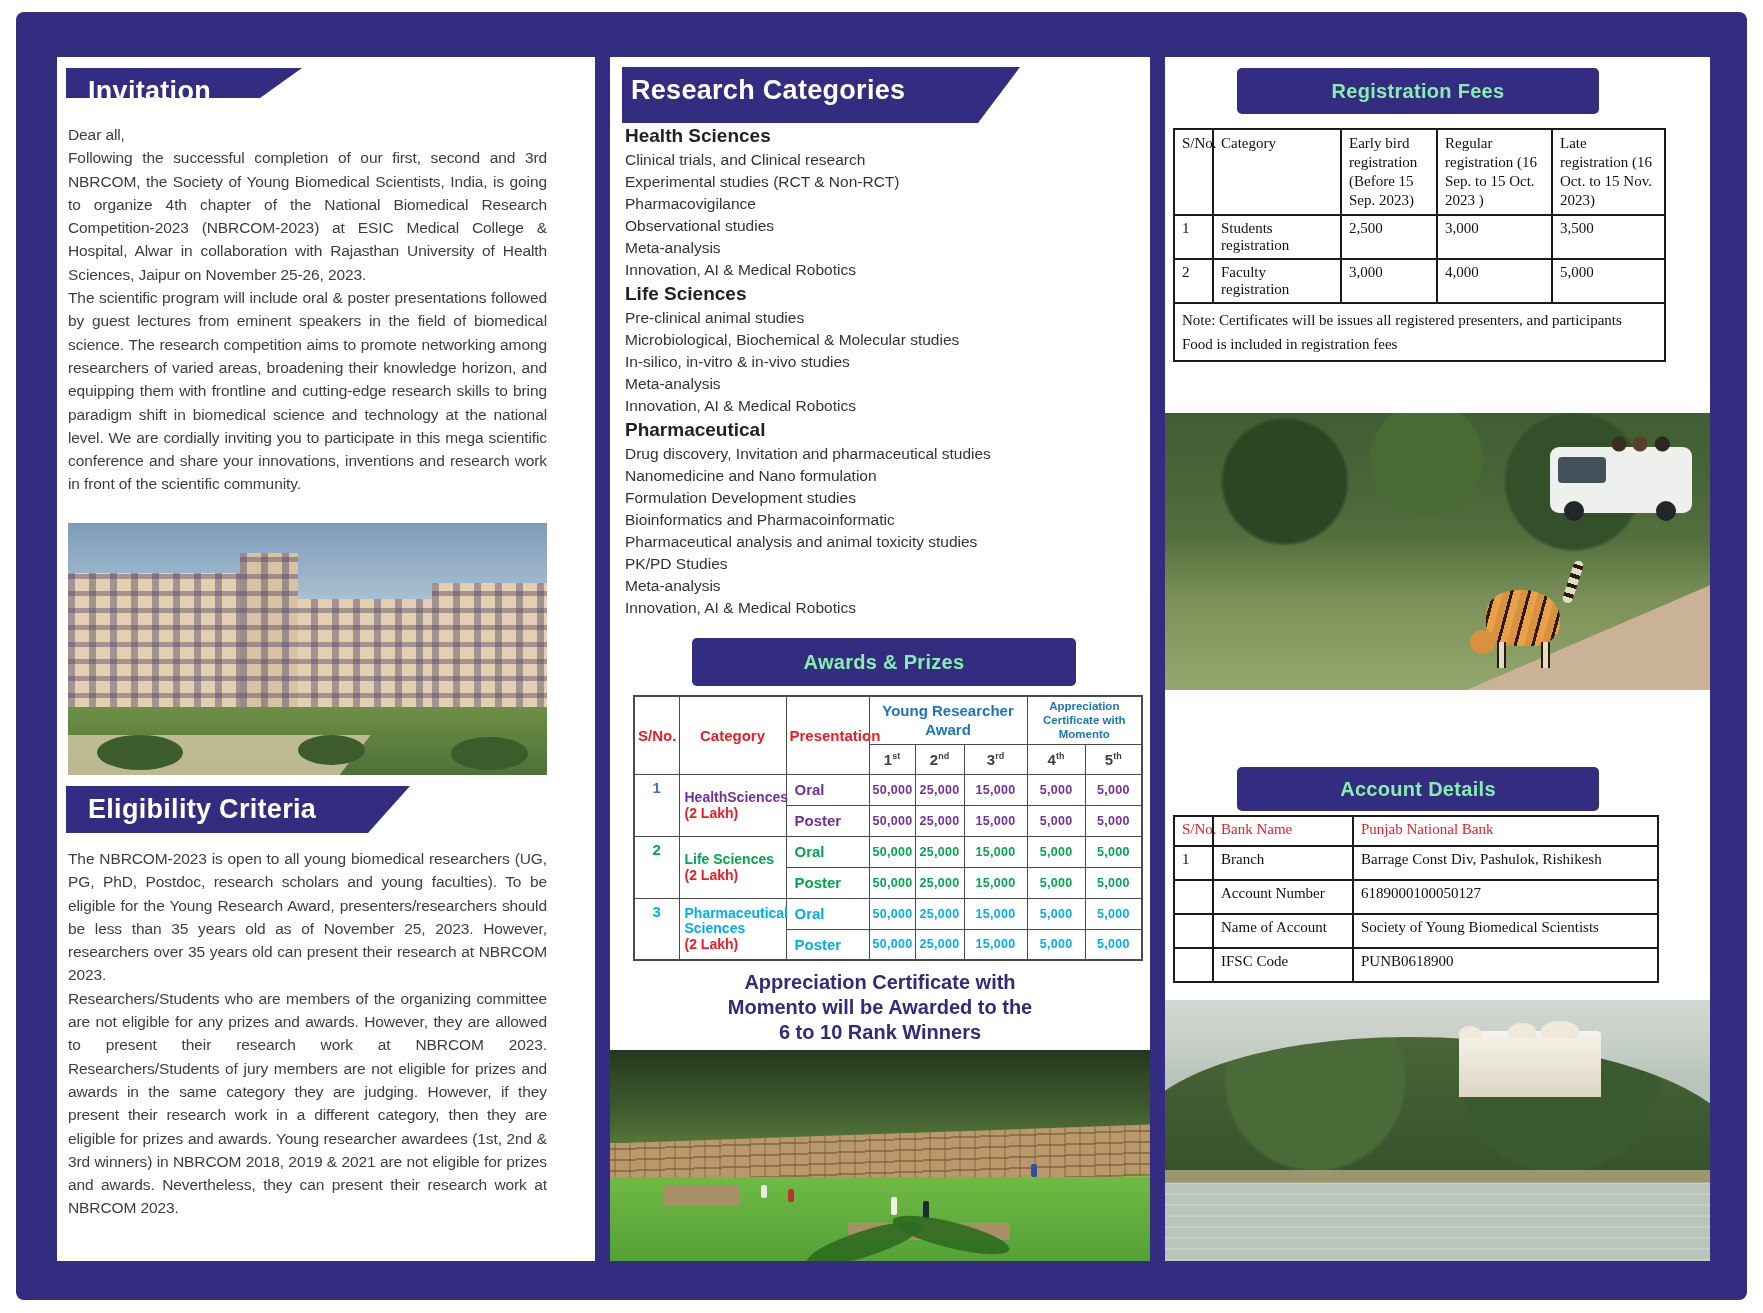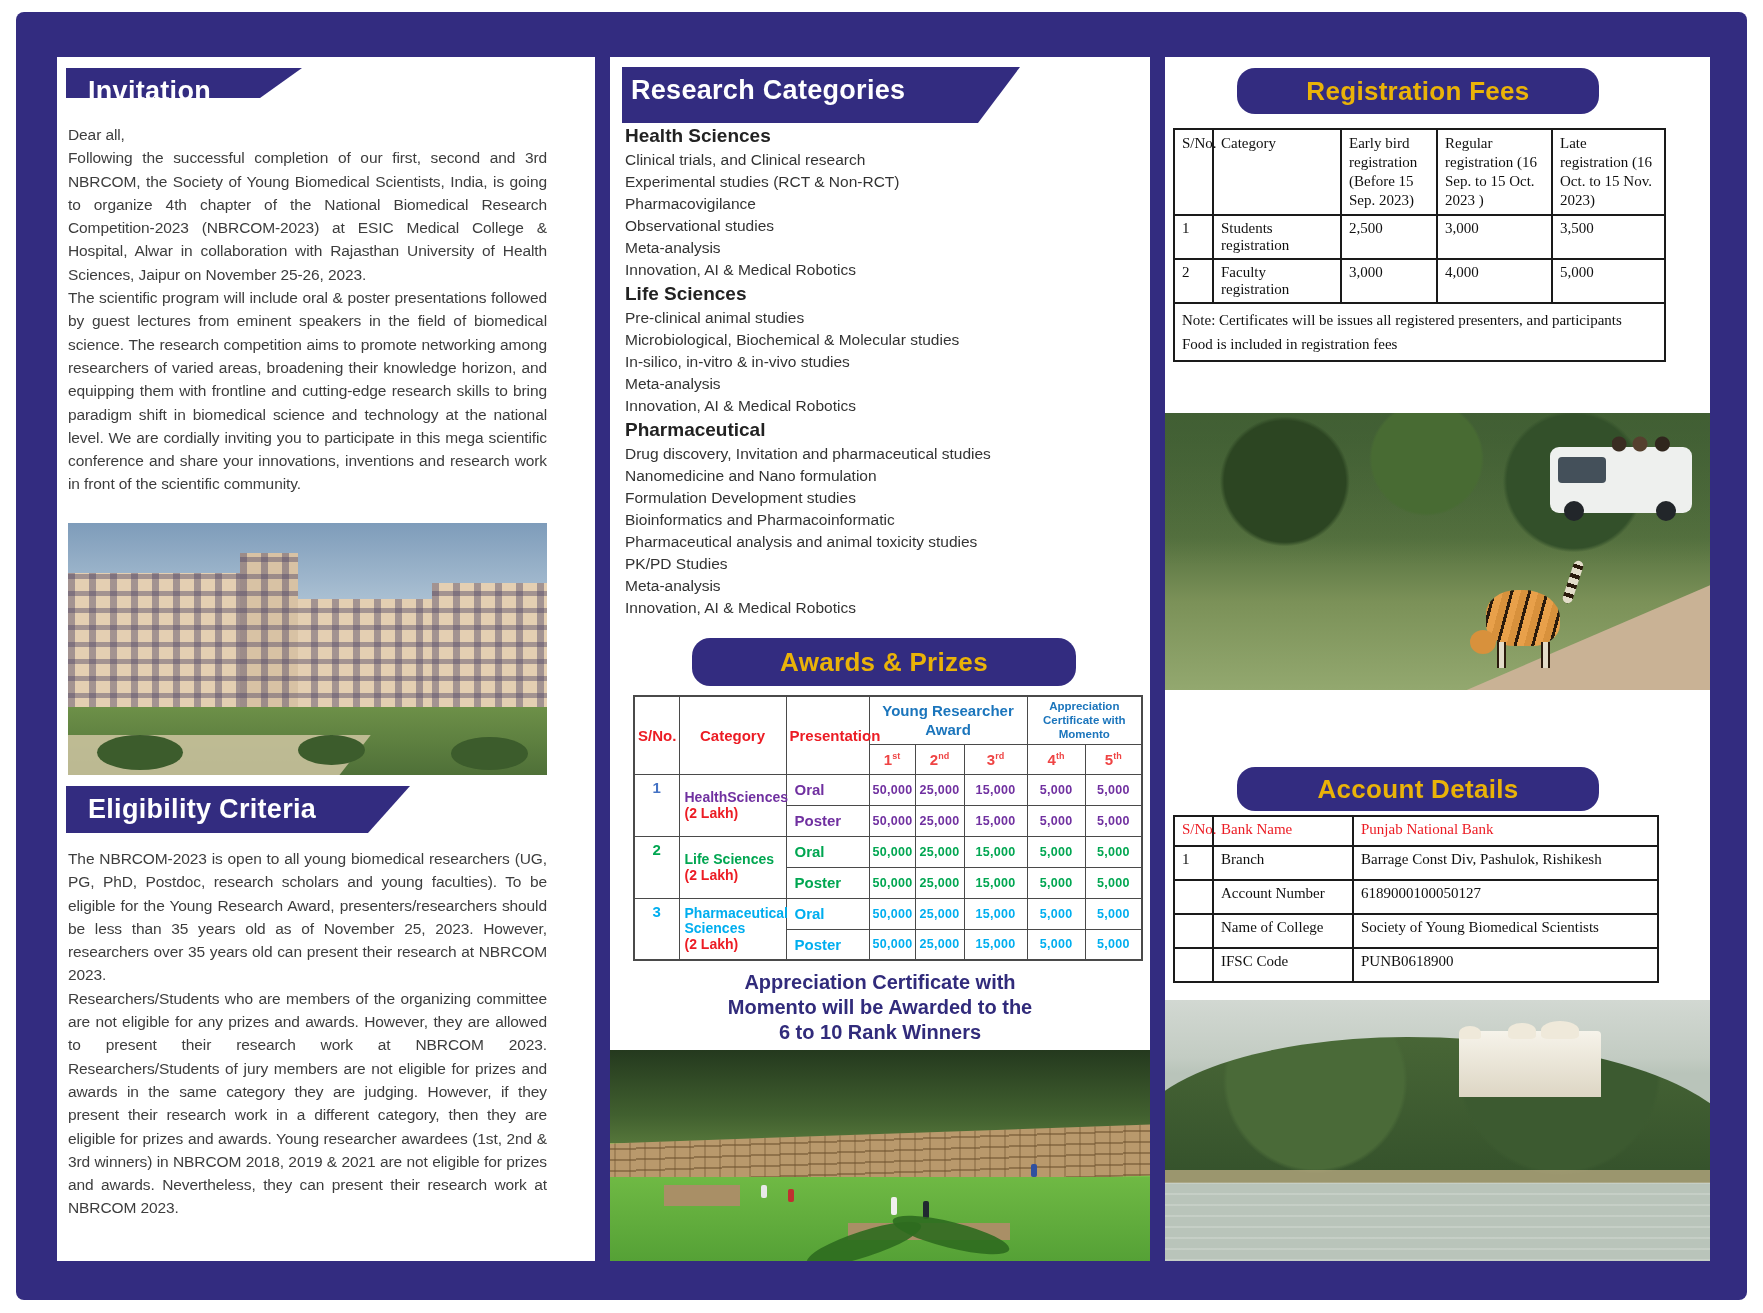--- a/index.html
+++ b/index.html
@@ -18,44 +18,44 @@
   .panel-mid   { left: 610px;  width: 540px; }
   .panel-right { left: 1165px; width: 545px; }
 
   .ribbon {
     position: absolute; background: #332c80; color: #fff;
     font-weight: bold; font-size: 27px; line-height: 47px;
     padding-left: 22px; letter-spacing: .3px;
     clip-path: polygon(0 0, 100% 0, calc(100% - 42px) 100%, 0 100%);
   }
   .pill {
-    position: absolute; background: #332c80; color: #eab308;
-    font-weight: bold; font-size: 26px; text-align: center;
-    border-radius: 18px; letter-spacing: .3px;
+    position: absolute; background: #332c80; color: #86efac;
+    font-weight: bold; font-size: 20px; text-align: center;
+    border-radius: 5px; letter-spacing: .3px;
   }
 
   .bodytext {
     position: absolute; font-size: 15.5px; line-height: 23.3px;
     color: #3d3d3d; text-align: justify; font-weight: 500; letter-spacing: -0.1px;
   }
 
   
   .cats { position: absolute; left: 15px; top: 66px; width: 514px; }
   .cat-h { font-size: 19px; font-weight: bold; color: #222; line-height: 26px; }
   .cat-i { font-size: 15.5px; color: #333; line-height: 22px; font-weight: 500; }
 
   
   table { border-collapse: collapse; table-layout: fixed; }
   .awards-tbl { position: absolute; left: 23px; top: 638px; width: 508px; }
   .awards-tbl th, .awards-tbl td { border: 1px solid #4a4a4a; padding: 1px 3px; }
   .awards-tbl { border: 2px solid #4a4a4a; }
   .awards-tbl .hred { color: #ec1c24; font-weight: bold; font-size: 15px; text-align: center; }
   .awards-tbl .hblue { color: #1b75bc; font-weight: bold; font-size: 15px; text-align: center; line-height: 19px; }
   .awards-tbl .hblue-sm { color: #1b75bc; font-weight: bold; font-size: 11.5px; text-align: center; line-height: 14px; }
-  .awards-tbl .rank { font-weight: bold; font-size: 15px; color: #ef4444; }
+  .awards-tbl .rank { font-weight: bold; font-size: 15px; color: #404040; }
   .awards-tbl sup { font-size: 9px; }
   .awards-tbl .snocell { text-align: center; font-weight: bold; font-size: 15px; vertical-align: top; padding-top: 4px; }
   .awards-tbl .catcell { vertical-align: middle; padding-left: 5px; }
   .cat-name { font-size: 14px; font-weight: bold; line-height: 15px; }
   .cat-prize { font-size: 14px; font-weight: bold; color: #ec1c24; line-height: 16px; }
   .awards-tbl .pres { font-size: 15px; font-weight: bold; padding-left: 8px; }
   .awards-tbl .val { font-size: 12.5px; font-weight: bold; text-align: center; letter-spacing: .3px; }
   .c-purple { color: #7030a0; } .c-green { color: #00a651; } .c-cyan { color: #00aeef; }
   .sno-0 { color: #4472c4; } .sno-1 { color: #00a651; } .sno-2 { color: #00aeef; }
 
@@ -393,21 +393,21 @@
         <td>Branch</td>
         <td>Barrage Const Div, Pashulok, Rishikesh</td>
       </tr>
       <tr style="height:34px;">
         <td></td>
         <td>Account Number</td>
         <td>6189000100050127</td>
       </tr>
       <tr style="height:34px;">
         <td></td>
-        <td>Name of College</td>
+        <td>Name of Account</td>
         <td>Society of Young Biomedical Scientists</td>
       </tr>
       <tr style="height:34px;">
         <td></td>
         <td>IFSC Code</td>
         <td>PUNB0618900</td>
       </tr>
     </tbody>
       </table>
 

